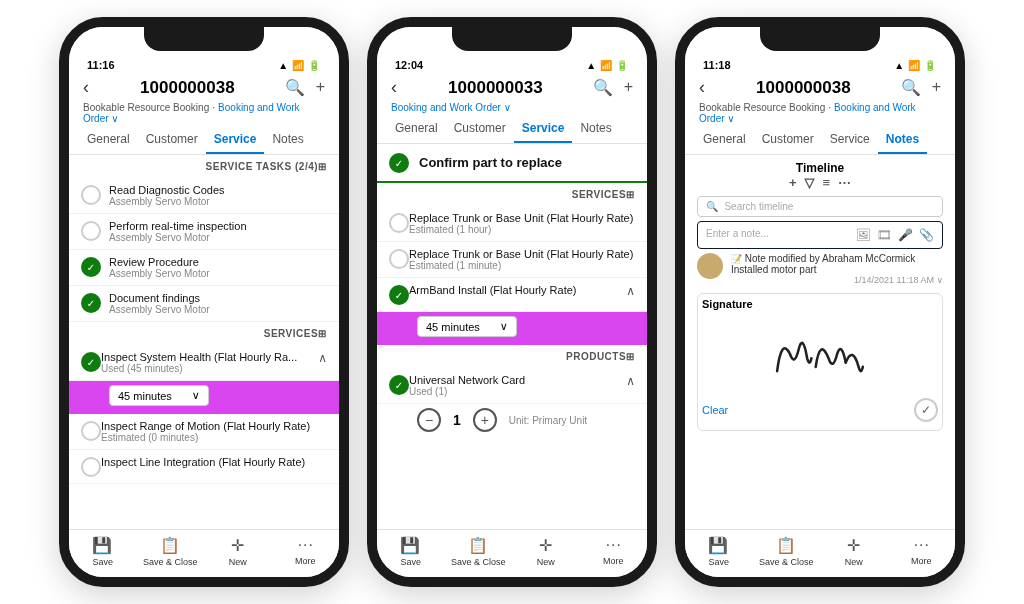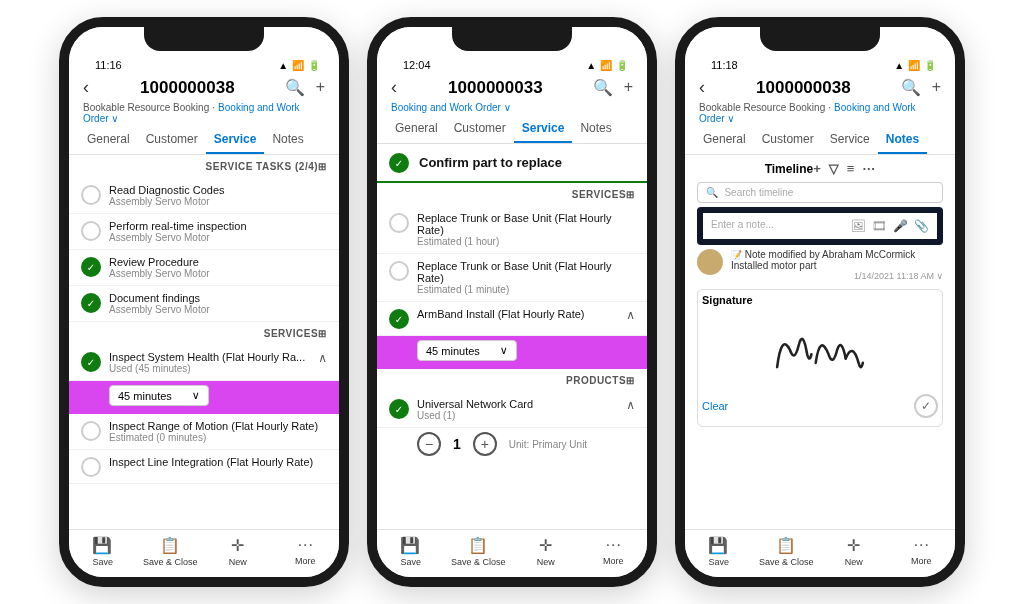--- a/index.html
+++ b/index.html
@@ -52,23 +52,22 @@
       background: white;
       overflow: hidden;
       padding-top: 28px;
     }
     .status-bar {
       display: flex;
       justify-content: space-between;
       align-items: center;
       padding: 2px 18px 0 18px;
       font-size: 11px;
-      font-weight: 400;
+      font-weight: 700;
       height: 18px;
-      margin-left: 8px;
     }
     .status-right {
       display: flex;
       gap: 4px;
       align-items: center;
       font-size: 10px;
     }
     .nav-bar {
       display: flex;
       justify-content: space-between;
@@ -155,21 +154,21 @@
       justify-content: center;
       color: white;
       font-size: 10px;
     }
     .task-text { font-size: 11px; color: #111; font-weight: 500; }
     .task-sub { font-size: 10px; color: #888; }
     .service-item {
       display: flex;
       align-items: flex-start;
       padding: 6px 12px;
-      gap: 8px;
+      gap: 0;
       border-bottom: 1px solid #f0f0f0;
     }
     .expanded-service {
       background: #d946ef;
       padding: 4px 12px 8px 40px;
     }
     .duration-select {
       display: inline-flex;
       align-items: center;
       border: 1px solid #ccc;
@@ -196,36 +195,37 @@
     .bottom-btn .icon { font-size: 16px; color: #555; }
     .bottom-btn .save-icon { font-size: 16px; color: #0078d4; }
     
     .timeline-header {
       display: flex;
       justify-content: center;
       align-items: center;
       padding: 6px 12px;
       font-size: 12px;
       font-weight: 600;
+      flex-direction: column;
     }
     .timeline-icons { display: flex; gap: 8px; font-size: 13px; color: #555; }
     .search-timeline {
       margin: 0 12px 4px;
       border: 1px solid #ccc;
       border-radius: 4px;
       padding: 4px 8px;
       font-size: 10px;
       color: #999;
       display: flex;
       align-items: center;
       gap: 6px;
     }
     .note-input {
       margin: 4px 12px;
-      border: 6px solid #0f172a;
+      border: 1px solid #0f172a;
       border-radius: 4px;
       padding: 6px 8px;
       font-size: 10px;
       color: #aaa;
       display: flex;
       justify-content: space-between;
     }
     .note-icons { display: flex; gap: 6px; font-size: 12px; color: #888; }
     .note-entry {
       margin: 4px 12px;

